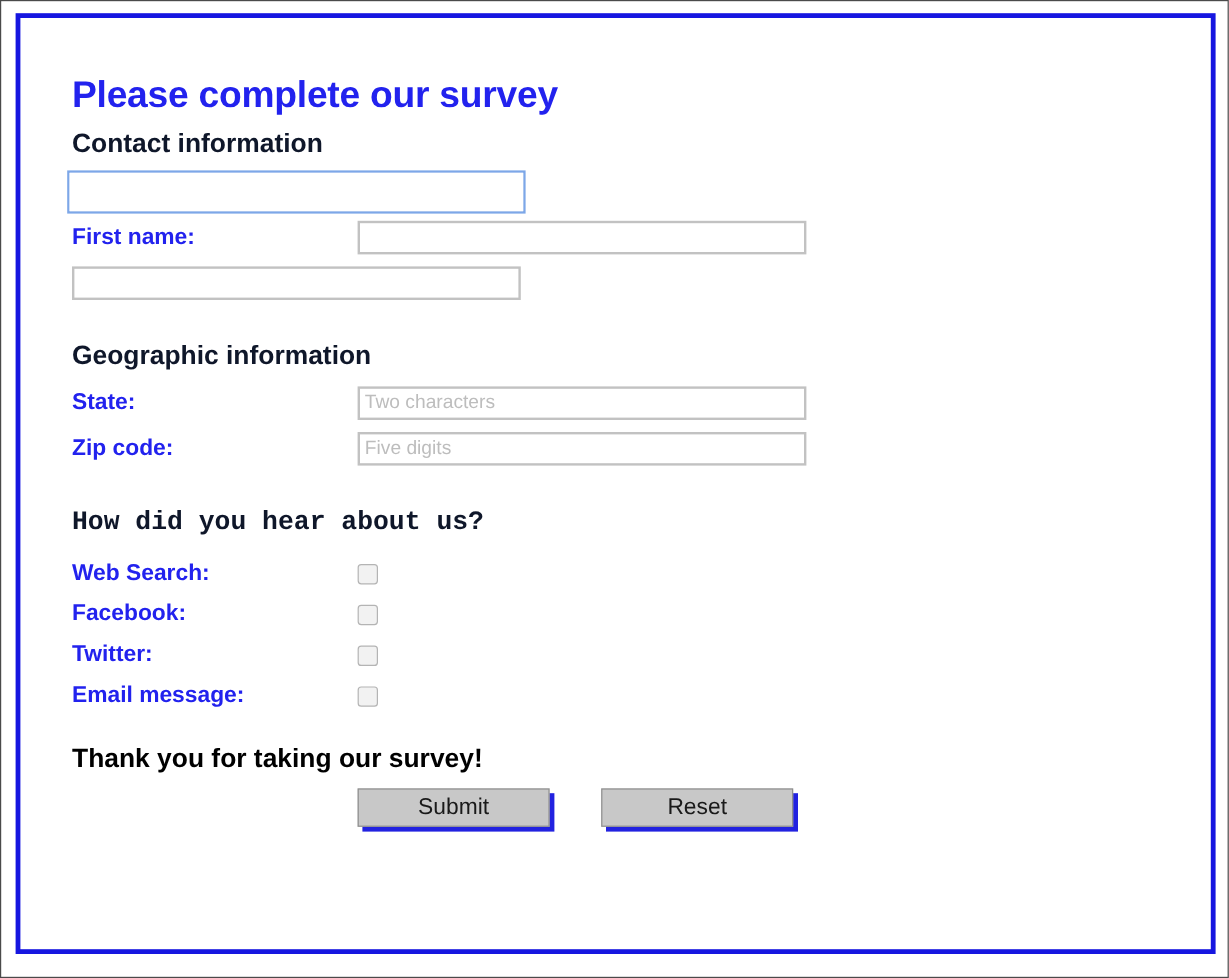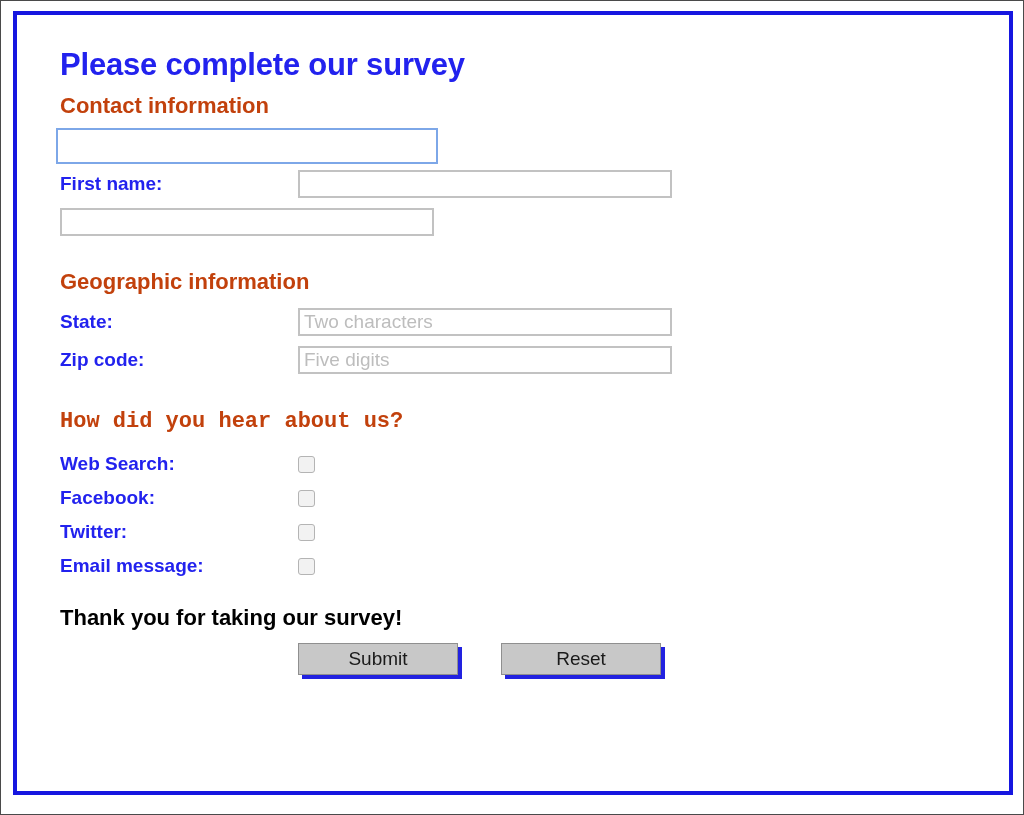--- a/index.html
+++ b/index.html
@@ -43,26 +43,26 @@
     left: 43px;
     top: 32px;
     width: 700px;
   }
 
   .survey-title {
     color: #2222ee;
     font-size: 31px;
     font-weight: bold;
     line-height: 36px;
-    margin: 0 0 10px 0;
+    margin: 14px 0 10px 0;
     letter-spacing: -0.2px;
   }
 
   .section-heading {
-    color: #c2410c;
+    color: #0f172a;
     font-size: 22px;
     font-weight: bold;
     line-height: 26px;
     margin: 0 0 8px 0;
   }
 
   .section-heading.geo { margin-top: 28px; }
   .section-heading.hear { margin-top: 30px; margin-bottom: 12px; font-family: Liberation Mono, monospace; }
 
   .thanks-heading {
@@ -89,21 +89,21 @@
     line-height: 22px;
   }
 
   .text-input {
     box-sizing: border-box;
     width: 374px;
     height: 28px;
     border: 2px solid #c2c2c2;
     background: #ffffff;
     font-family: "Liberation Sans", sans-serif;
-    font-size: 19px;
+    font-size: 16px;
     color: #111111;
     padding: 0 4px;
     outline: none;
     border-radius: 0;
   }
 
   .text-input::placeholder {
     color: #bdbdbd;
     opacity: 1;
   }

